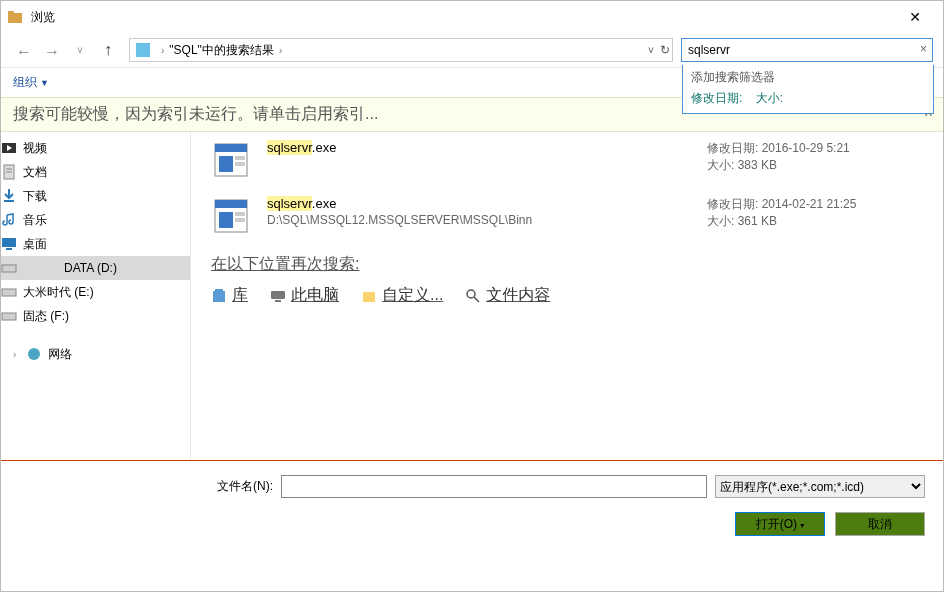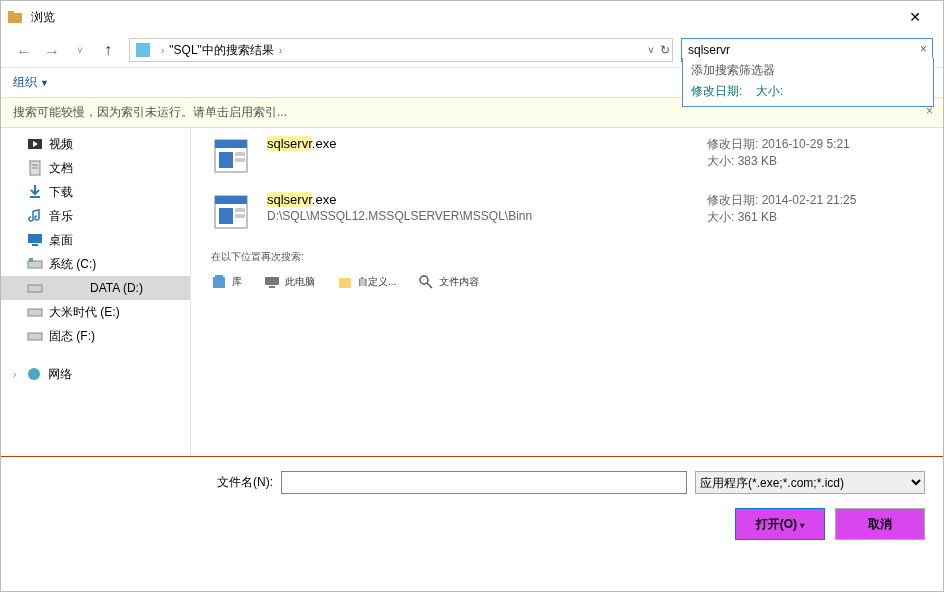--- a/index.html
+++ b/index.html
@@ -12,55 +12,55 @@
 .navrow { display:flex; align-items:center; height: 34px; padding: 0 10px; gap:2px; }
 .navbtn { width:26px; height:26px; display:flex; align-items:center; justify-content:center; color:#888; }
 .navbtn.enabled { color:#333; }
 .addrbox { flex:1; border:1px solid #ccc; height:24px; display:flex; align-items:center; font-size:12px; margin:0 6px; position:relative; }
 .addrbox .cube { width:14px; height:14px; background:#6ac0e6; margin:0 6px; }
 .addrbox .chev { color:#777; margin:0 5px; font-size:10px; }
 .addrbox .right { position:absolute; right:2px; display:flex; align-items:center; gap:6px; color:#555; }
 .searchwrap { position:relative; }
 .searchbox { width:252px; border:1px solid #4a90d9; height:24px; font-size:12px; padding:2px 20px 2px 6px; outline:none; }
 .searchbox-clear { position:absolute; right:6px; top:4px; font-size:12px; color:#666; }
-.search-dropdown { position:absolute; top:58px; right:10px; width:252px; border:1px solid #4a90d9; border-top:none; background:#fff; font-size:12px; padding:4px 8px 6px; z-index:10; }
+.search-dropdown { position:absolute; top:65px; right:10px; width:252px; border:1px solid #4a90d9; border-top:none; background:#fff; font-size:12px; padding:4px 8px 6px; z-index:10; }
 .search-dropdown .hdr { color:#555; margin-bottom:4px; }
 .search-dropdown .filters span { color:#0f766e; margin-right:10px; cursor:pointer; }
 .toolbar { height:30px; display:flex; align-items:center; padding:0 12px; font-size:12px; border-top:1px solid #e5e5e5; }
 .toolbar .org { color:#1a4b9c; }
 .toolbar .drop { font-size:9px; color:#1a4b9c; margin-left:3px; }
-.notice { background:#fdfdeb; border-top:1px solid #e3e3c5; border-bottom:1px solid #e3e3c5; font-size:12px; color:#555; padding:6px 12px; position:relative; }
+.notice { background:#fdfdeb; border-top:1px solid #e3e3c5; border-bottom:1px solid #e3e3c5; font-size:16px; color:#555; padding:6px 12px; position:relative; }
 .notice .nclose { position:absolute; right:10px; top:6px; color:#777; }
 .mainarea { display:flex; height:328px; }
 .sidebar { width:190px; border-right:1px solid #e5e5e5; overflow-y:auto; position:relative; }
 .sidebar::-webkit-scrollbar { width:16px; }
 .sidebar::-webkit-scrollbar-thumb { background:#c2c2c2; }
 .tree { font-size:12px; padding:4px 0; }
-.tree-item { display:flex; align-items:center; height:24px; padding-left:26px; gap:6px; cursor:default; }
+.tree-item { display:flex; align-items:center; height:24px; gap:6px; cursor:default; }
 .tree-item.selected { background:#d9d9d9;gap:47px; }
 .tree-item .ticon2 { width:16px; height:16px; display:flex; align-items:center; justify-content:center; }
 .content { flex:1; overflow-y:auto; position:relative; }
 .content::-webkit-scrollbar { width:16px; }
 .content::-webkit-scrollbar-thumb { background:#c2c2c2; }
 .result { display:flex; padding:8px 16px 8px 20px; font-size:12px;gap:6px; }
 .result .ficon { width:40px; height:40px; flex-shrink:0; margin-right:10px; }
 .result .info { flex:1; }
 .result .fname { font-size:13px; }
 .result .fname .hl { background:#fff59d; }
 .result .fpath { color:#666; font-size:12px; margin-top:2px; }
 .result .meta { width:220px; color:#666; font-size:12px; text-align:left; }
-.searchagain { padding:10px 20px; font-size:10px; color:#555; }
+.searchagain { padding:10px 20px; font-size:16px; color:#555;text-decoration:underline; }
 .searchagain .opts { display:flex; gap:22px; margin-top:10px; align-items:center; }
 .searchagain .opts span { display:flex; align-items:center; gap:5px; cursor:pointer; color:#333; }
 .bottombar { border-top:1px solid #c2410c; padding:14px 18px; }
 .fn-row { display:flex; align-items:center; font-size:12px; gap:8px; margin-bottom:14px; }
 .fn-row input[type=text] { flex:1; height:23px; border:1px solid #838383; padding:1px 4px; }
-.fn-row select { width:230px; height:23px; font-size:12px; border:1px solid #a9a9a9; background:#efefef; }
+.fn-row select { width:210px; height:23px; font-size:12px; border:1px solid #a9a9a9; background:#efefef; }
 .btnrow { display:flex; justify-content:flex-end; gap:10px; }
-.btn { width:90px; height:32px; font-size:12px; border:1px solid #a9a9a9; background:#d946ef; cursor:pointer;font-weight:bold; }
+.btn { width:90px; height:24px; font-size:12px; border:1px solid #a9a9a9; background:#4d7c0f; cursor:pointer; }
 .btn.primary { border:1px solid #0078d7; }
 .ic-svg { width:16px; height:16px; }
 </style>
 </head>
 <body>
 
 <div class="titlebar">
   <svg class="ticon" viewBox="0 0 16 16">
       <rect x="1" y="4" width="14" height="10" fill="#d9a34a"></rect>
       <rect x="1" y="2" width="6" height="3" fill="#d9a34a"></rect>
@@ -150,29 +150,20 @@
         </div>
         <div class="tree-item">
           <span class="ticon2">
             <svg class="ic-svg" viewBox="0 0 16 16">
               <rect x="1" y="2" width="14" height="9" fill="#2a7ab9"></rect>
               <rect x="5" y="12" width="6" height="2" fill="#2a7ab9"></rect>
             </svg>
           </span>
           <span>桌面</span>
         </div>
-        <div class="tree-item">
-          <span class="ticon2">
-            <svg class="ic-svg" viewBox="0 0 16 16">
-              <rect x="1" y="5" width="14" height="7" fill="#d0d0d0" stroke="#888"></rect>
-              <rect x="2" y="2" width="4" height="4" fill="#4aa6c4"></rect>
-            </svg>
-          </span>
-          <span>系统 (C:)</span>
-        </div>
         <div class="tree-item selected">
           <span class="ticon2">
             <svg class="ic-svg" viewBox="0 0 16 16">
               <rect x="1" y="5" width="14" height="7" fill="#d0d0d0" stroke="#888"></rect>
             </svg>
           </span>
           <span>DATA (D:)</span>
         </div>
         <div class="tree-item">
           <span class="ticon2">

